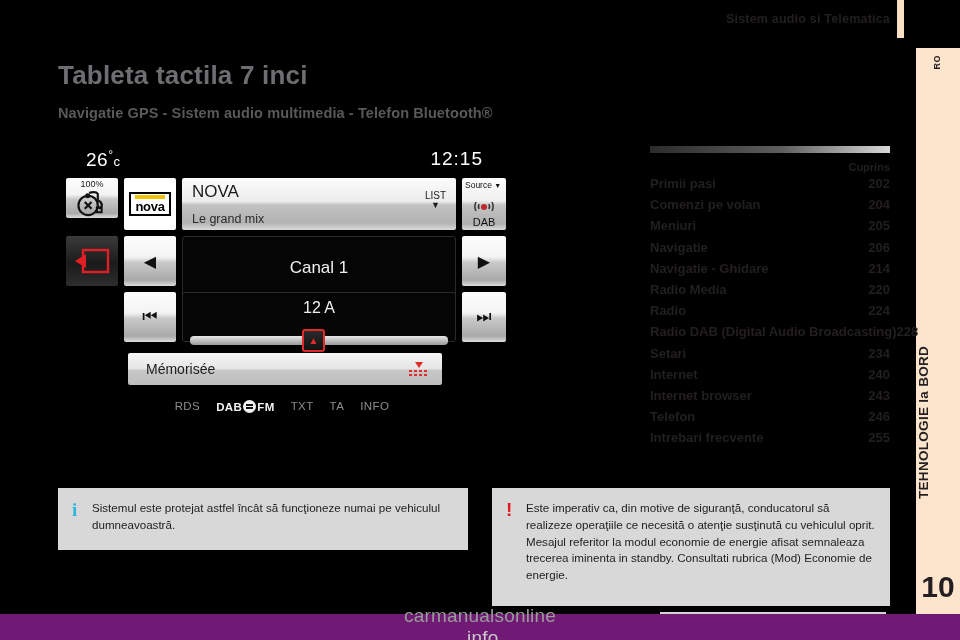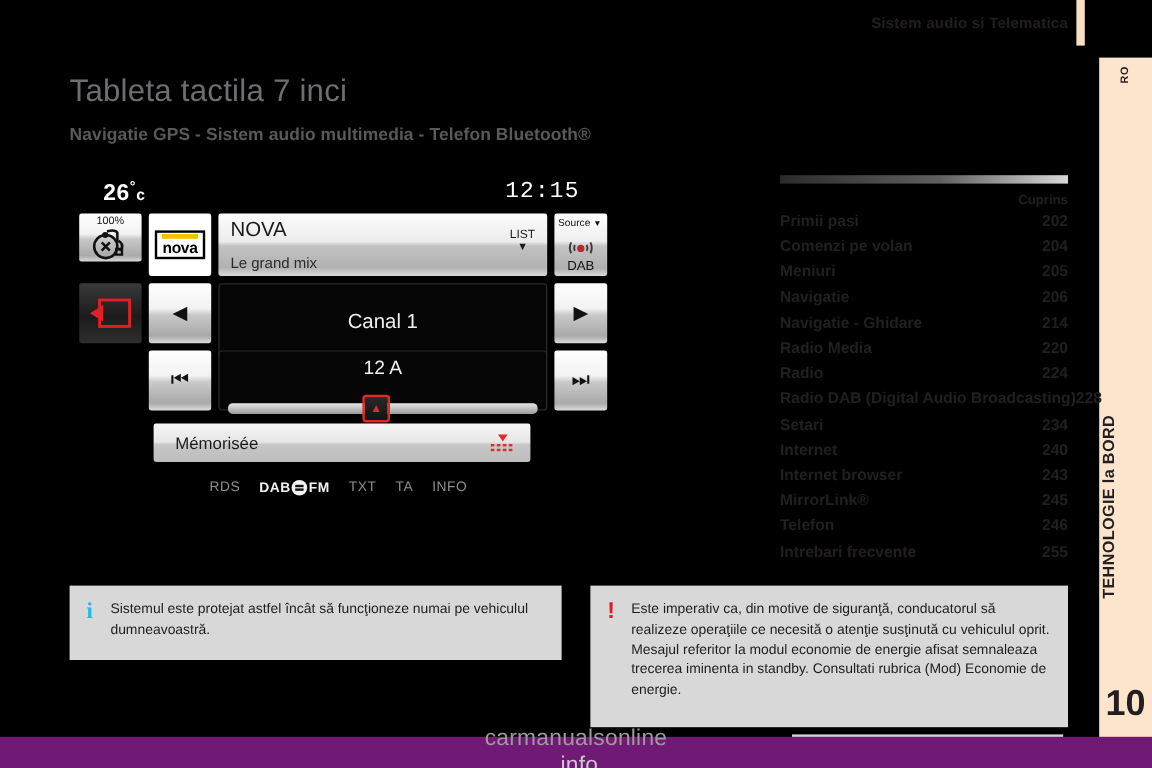--- a/index.html
+++ b/index.html
@@ -75,51 +75,50 @@
     transform: rotate(180deg);
     letter-spacing: .5px;
   }
 
   
   .main-title {
     position: absolute;
     left: 58px; top: 60px;
     color: #6d6e71;
     font-size: 26px;
-    font-weight: normal;
+    font-weight: bold;
     letter-spacing: .2px;
   }
   .sub-title {
     position: absolute;
     left: 58px; top: 105px;
     color: #58595b;
     font-size: 14.5px;
     font-weight: bold;
     letter-spacing: .1px;
   }
 
   
   .screen {
     position: absolute;
     left: 58px; top: 138px;
     width: 448px; height: 292px;
     background: #000;
   }
   .scr-temp {
     position: absolute; left: 28px; top: 10px;
-    color: #fff; font-size: 19px; font-weight: 700;
+    color: #fff; font-size: 19px; font-weight: 400;
     letter-spacing: .5px;
   }
   .scr-temp sup { font-size: 12px; }
   .scr-temp .unit { font-size: 13px; }
   .scr-clock {
     position: absolute; right: 23px; top: 10px;
     color: #fff; font-size: 19px; font-weight: 300;
     letter-spacing: 1px;
-    font-family: Liberation Mono, monospace;
   }
 
   .btn {
     position: absolute;
     background: linear-gradient(180deg,#fefefe 0%,#f3f3f3 42%,#c9c9c9 53%,#a9a9a9 88%,#dcdcdc 100%);
     border-radius: 2px;
     box-shadow: 0 1px 2px rgba(0,0,0,.8);
     display: flex; align-items: center; justify-content: center;
   }
   .blackpanel {
@@ -454,24 +453,20 @@
   </div>
   <div class="toc-row">
     <span class="lbl">Internet</span>
     <span class="pg">240</span>
   </div>
   <div class="toc-row">
     <span class="lbl">Internet browser</span>
     <span class="pg">243</span>
   </div>
   <div class="toc-row">
-    <span class="lbl">MirrorLink®</span>
-    <span class="pg">245</span>
-  </div>
-  <div class="toc-row">
     <span class="lbl">Telefon</span>
     <span class="pg">246</span>
   </div>
   <div class="toc-row">
     <span class="lbl">Intrebari frecvente</span>
     <span class="pg">255</span>
   </div>
 </div>
 
 <div class="note note-info">

